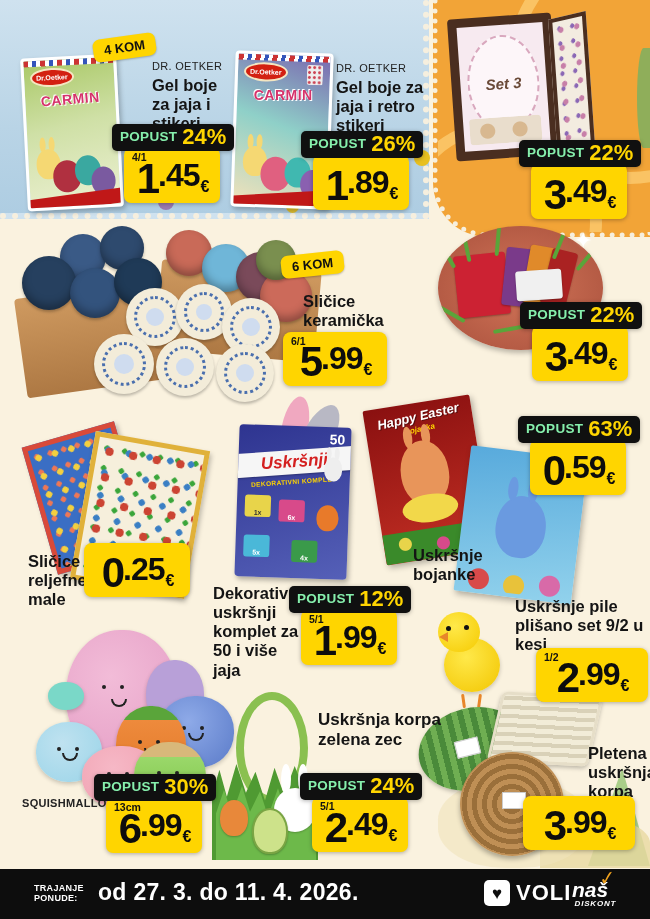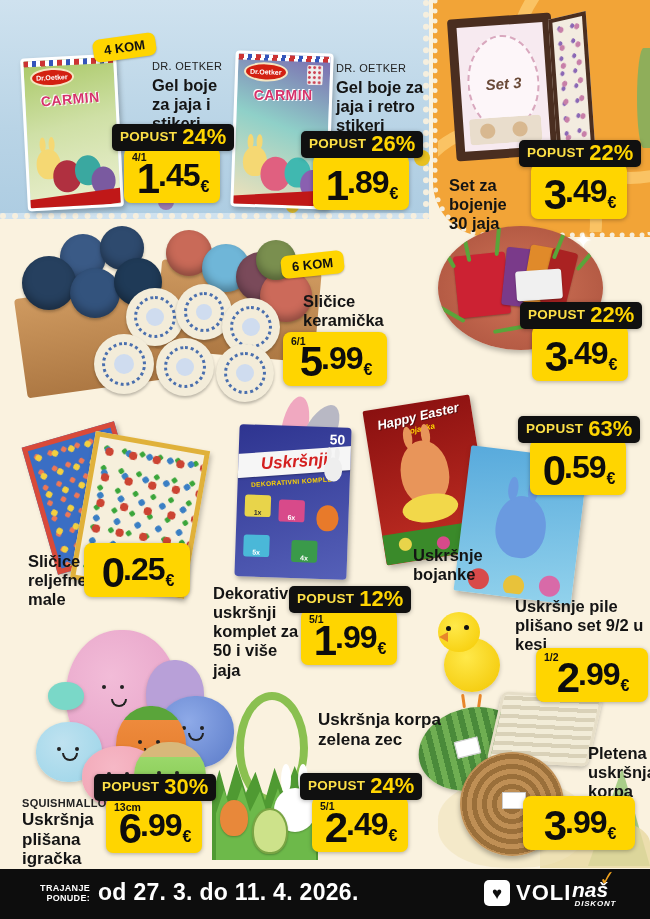--- a/index.html
+++ b/index.html
@@ -13,21 +13,21 @@
   
   .orange-panel{position:absolute;left:433px;top:0;width:217px;height:237px;
     background:#f2a437;border-bottom-left-radius:55px;border-left:5px dotted #f6efde;
     border-bottom:5px dotted #f6efde;box-sizing:border-box;overflow:hidden}
   .swirl{position:absolute;border-radius:50%;border:12px solid rgba(255,216,130,.6)}
 
   
   .ptag{position:absolute;z-index:6;filter:drop-shadow(0 1px 2px rgba(0,0,0,.3));width:120px}
   .band{position:relative;z-index:2;background:#101010;border-radius:5px;padding:3px 8px 4px;
     display:flex;align-items:center;gap:5px;width:max-content;white-space:nowrap}
-  .plabel{color:#fde047;font-weight:700;font-size:13.5px;letter-spacing:.3px}
+  .plabel{color:#86efac;font-weight:700;font-size:13.5px;letter-spacing:.3px}
   .ppct{color:#ffd500;font-weight:800;font-size:22px;line-height:.9}
   .pbox{position:relative;background:#ffd500;border-radius:7px;margin-top:-3px;margin-left:12px;
     padding:14px 8px 7px 10px;width:96px;box-sizing:border-box}
   .ptag.noband .pbox{margin-left:0;margin-top:0;padding-top:13px;border-radius:8px}
   .unit{position:absolute;top:3px;left:8px;font-size:10.5px;font-weight:700;color:#111}
   .price{display:flex;align-items:flex-start;justify-content:center;color:#0d0d0d;font-weight:800}
   .pi{font-size:42px;line-height:.82;letter-spacing:-2px}
   .pd{font-size:32px;line-height:.86;letter-spacing:-1px}
   .pc{font-size:16px;align-self:flex-end;margin-left:1px}
 
@@ -177,21 +177,21 @@
     background:repeating-radial-gradient(circle at 50% 50%,#bf8f55 0 5px,#9a6f3a 5px 10px);box-shadow:0 3px 5px rgba(0,0,0,.3)}
   .wov-tag{position:absolute;background:#fff;border:1px solid #ccc;width:22px;height:15px}
 
   
   .leaf-right{position:absolute;background:#8fae5a;border-radius:60% 0 0 60%}
   .deco-shape{position:absolute}
 
   
   .footer{position:absolute;left:0;top:869px;width:650px;height:50px;background:#0d0d0d;color:#fff;z-index:10}
   .validity-label{position:absolute;left:34px;top:14px;width:56px;font-size:9px;font-weight:700;
-    line-height:1.15;text-align:right;letter-spacing:.3px}
+    line-height:1.15;text-align:left;letter-spacing:.3px}
   .validity-dates{position:absolute;left:98px;top:10px;font-size:23px;font-weight:800;letter-spacing:.3px}
   .voli{position:absolute;left:484px;top:11px;display:flex;align-items:center;gap:6px}
   .voli-icon{width:26px;height:26px;background:#fff;border-radius:5px;display:flex;align-items:center;justify-content:center;
     color:#0d0d0d;font-size:17px;line-height:1}
   .voli-text{font-weight:800;font-size:22px;letter-spacing:1px}
   .nas{position:absolute;left:572px;top:10px;font-style:italic;font-weight:800;font-size:21px;line-height:1}
   .nas-check{position:absolute;top:-11px;right:-8px;color:#f0a21e;font-weight:800;font-size:20px;transform:rotate(-6deg)}
   .nas-diskont{position:absolute;top:21px;right:-8px;font-size:8px;font-weight:700;font-style:italic;letter-spacing:.8px}
 </style>
 </head>
@@ -276,21 +276,20 @@
   <div class="set3">
     <div class="set3-front">
       <div class="set3-oval">
         <span class="set3-title">Set 3</span>
       </div>
       <div class="set3-chicks"></div>
     </div>
     <div class="set3-side"></div>
   </div>
 
-  <div class="pname" style="left:449px;top:176px;width:78px">Set za bojenje 30 jaja</div>
 
   <div class="ptag" style="left:519px;top:140px">
     <div class="band">
       <span class="plabel">POPUST</span>
       <span class="ppct">22%</span>
     </div>
     <div class="pbox">
       <span class="price">
           <b class="pi">3</b>
           <b class="pd">.49</b>
@@ -474,21 +473,20 @@
     <span class="blob" style="left:40px;top:52px;width:36px;height:28px;background:#7ad8c8"></span>
     <span class="blob" style="left:138px;top:30px;width:58px;height:70px;background:#b8a0d8"></span>
     <span class="blob face" style="left:150px;top:66px;width:76px;height:72px;background:radial-gradient(circle at 40% 35%,#8eaaE8,#5a7ac8)"></span>
     <span class="blob face" style="left:28px;top:92px;width:66px;height:60px;background:radial-gradient(circle at 40% 35%,#bfe2f0,#9ad4e8)"></span>
     <span class="blob face" style="left:108px;top:76px;width:70px;height:80px;background:linear-gradient(#5aa53a 0 18%,#ee8a3c 18%,#e07828 100%)"></span>
     <span class="blob face" style="left:74px;top:116px;width:78px;height:62px;background:radial-gradient(circle at 40% 35%,#f6b8c6,#f0a0b0)"></span>
     <span class="blob face" style="left:126px;top:112px;width:72px;height:68px;background:linear-gradient(#d8b87a 0 22%,#9ad86a 22%,#7ec248 100%)"></span>
   </div>
 
   <div class="pbrand" style="left:22px;top:797px;font-weight:700">SQUISHMALLOWS</div>
-  <div class="pname" style="left:22px;top:810px;width:95px;font-size:17px">Uskršnja plišana igračka</div>
 
   <div class="ptag" style="left:94px;top:774px">
     <div class="band">
       <span class="plabel">POPUST</span>
       <span class="ppct">30%</span>
     </div>
     <div class="pbox">
       <span class="unit">13cm</span>
       <span class="price">
           <b class="pi">6</b>

